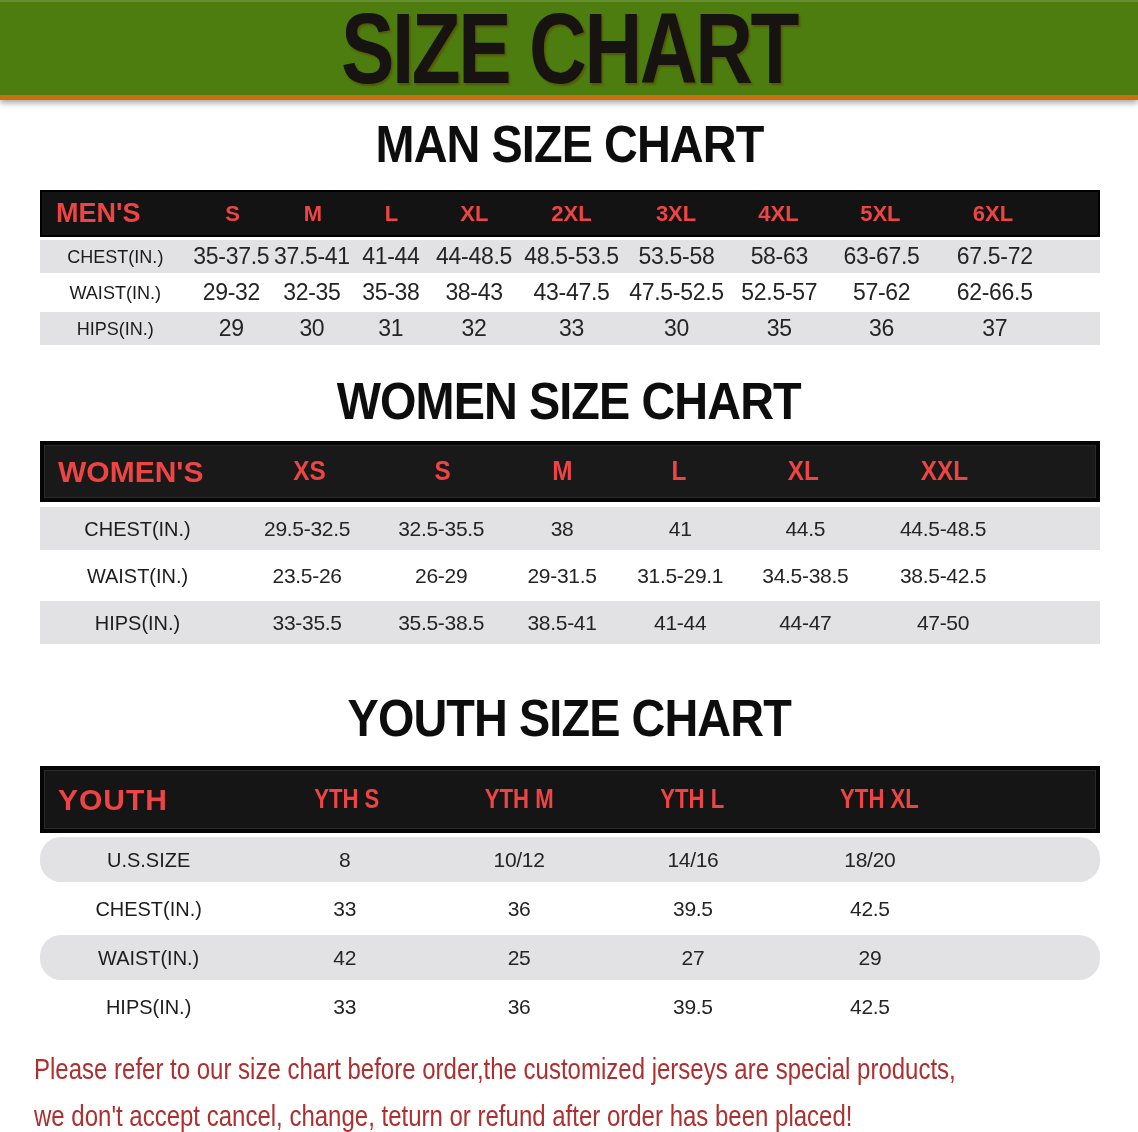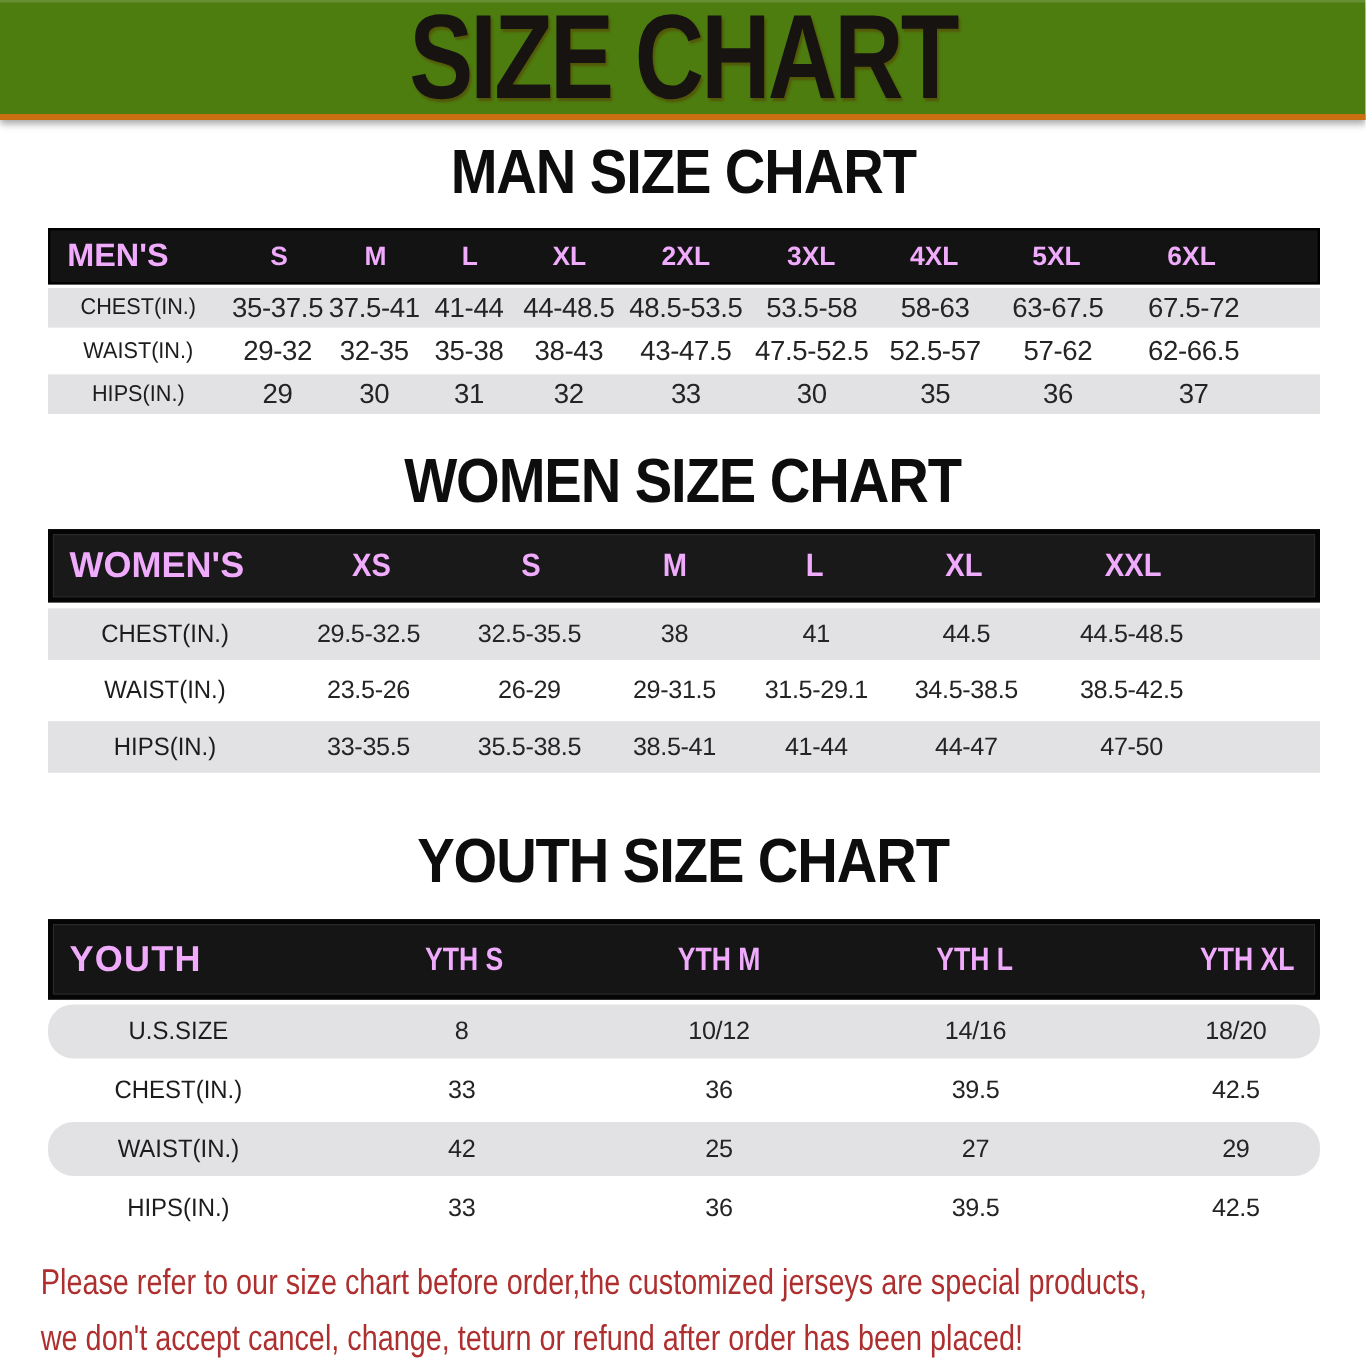--- a/index.html
+++ b/index.html
@@ -32,23 +32,23 @@
   }
   
   .size-table { width:1060px; margin-left:40px; }
   .t-men   { margin-top:16px; }
   .t-women { margin-top:10px; }
   .t-youth { margin-top:18px; }
 
   .grid { display:grid; align-items:center; }
   .grid-men   { grid-template-columns:14.2% 7.7% 7.5% 7.4% 8.3% 10.1% 9.7% 9.7% 9.6% 15.8%; }
   .grid-women { grid-template-columns:18.4% 13.6% 11.7% 11.1% 11.2% 12.4% 21.6%; }
-  .grid-youth { grid-template-columns:20.5% 16.5% 16.4% 16.4% 30.2%;gap:40px; }
-
-  .thead { color:#f0abfc; }
+  .grid-youth { grid-template-columns:20.5% 16.5% 16.4% 16.4% 30.2%; }
+
+  .thead { color:#ef4444; }
   .thead-men   { height:47px; background:#131313; border:2px solid #000; margin-bottom:3px; }
   .thead-women { height:61px; background:#191919; border:4px solid #050505; margin-bottom:5px; box-shadow:inset 0 0 0 1px #2a2a2a; }
   .thead-youth { height:67px; background:#151515; border:4px solid #050505; margin-bottom:4px; box-shadow:inset 0 0 0 1px #2a2a2a; }
 
   .glabel {
     padding-left:14px; font-weight:700; text-align:left;
     white-space:nowrap;
   }
   .glabel-men   { font-size:27px; }
   .glabel-women { font-size:30px; }

